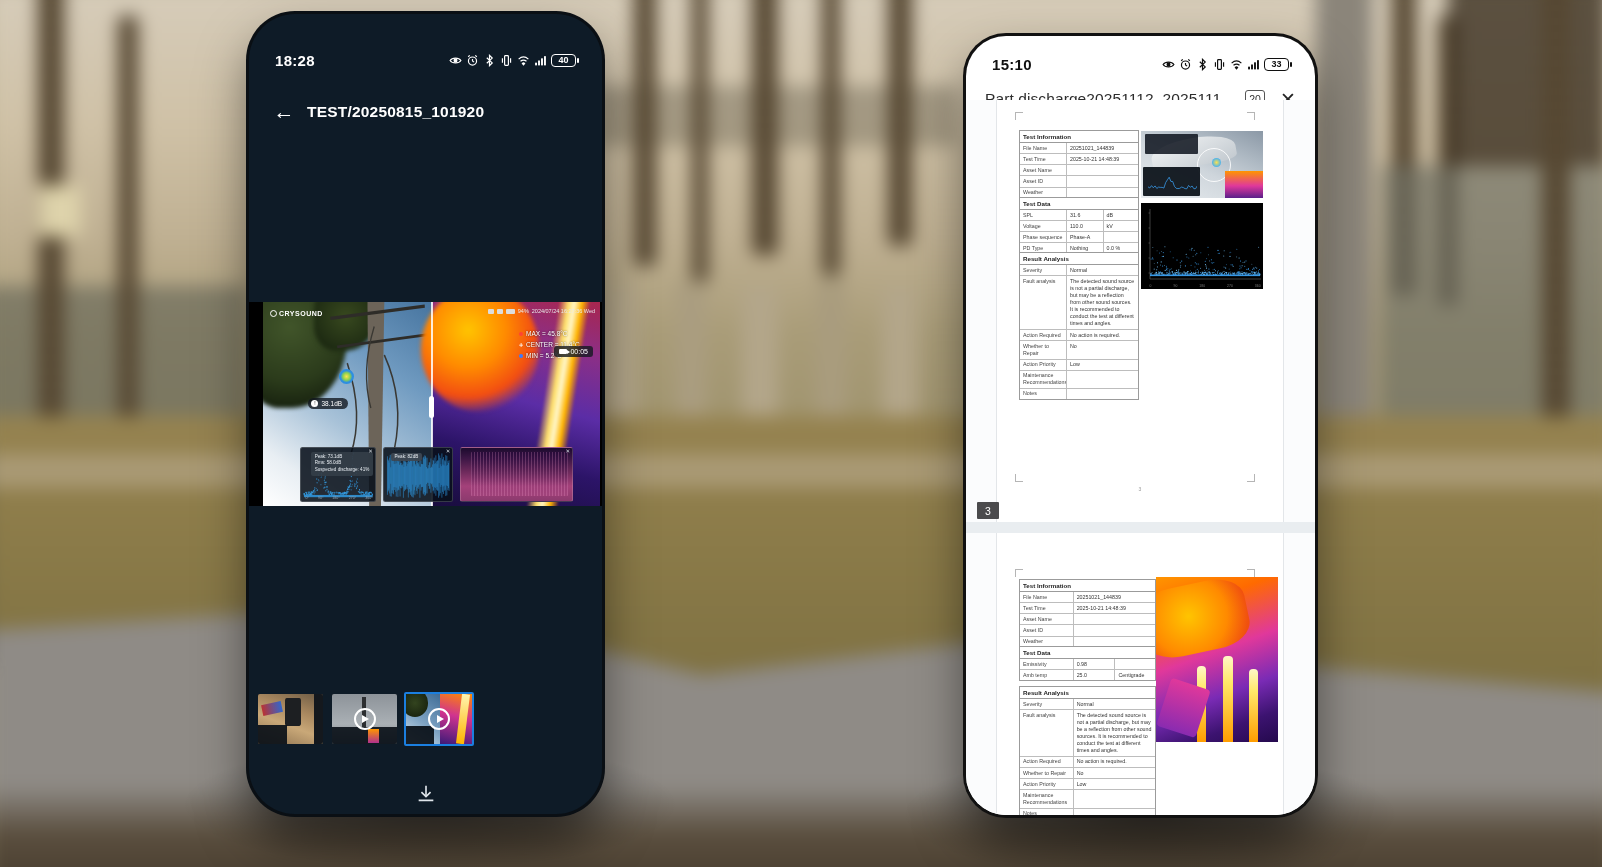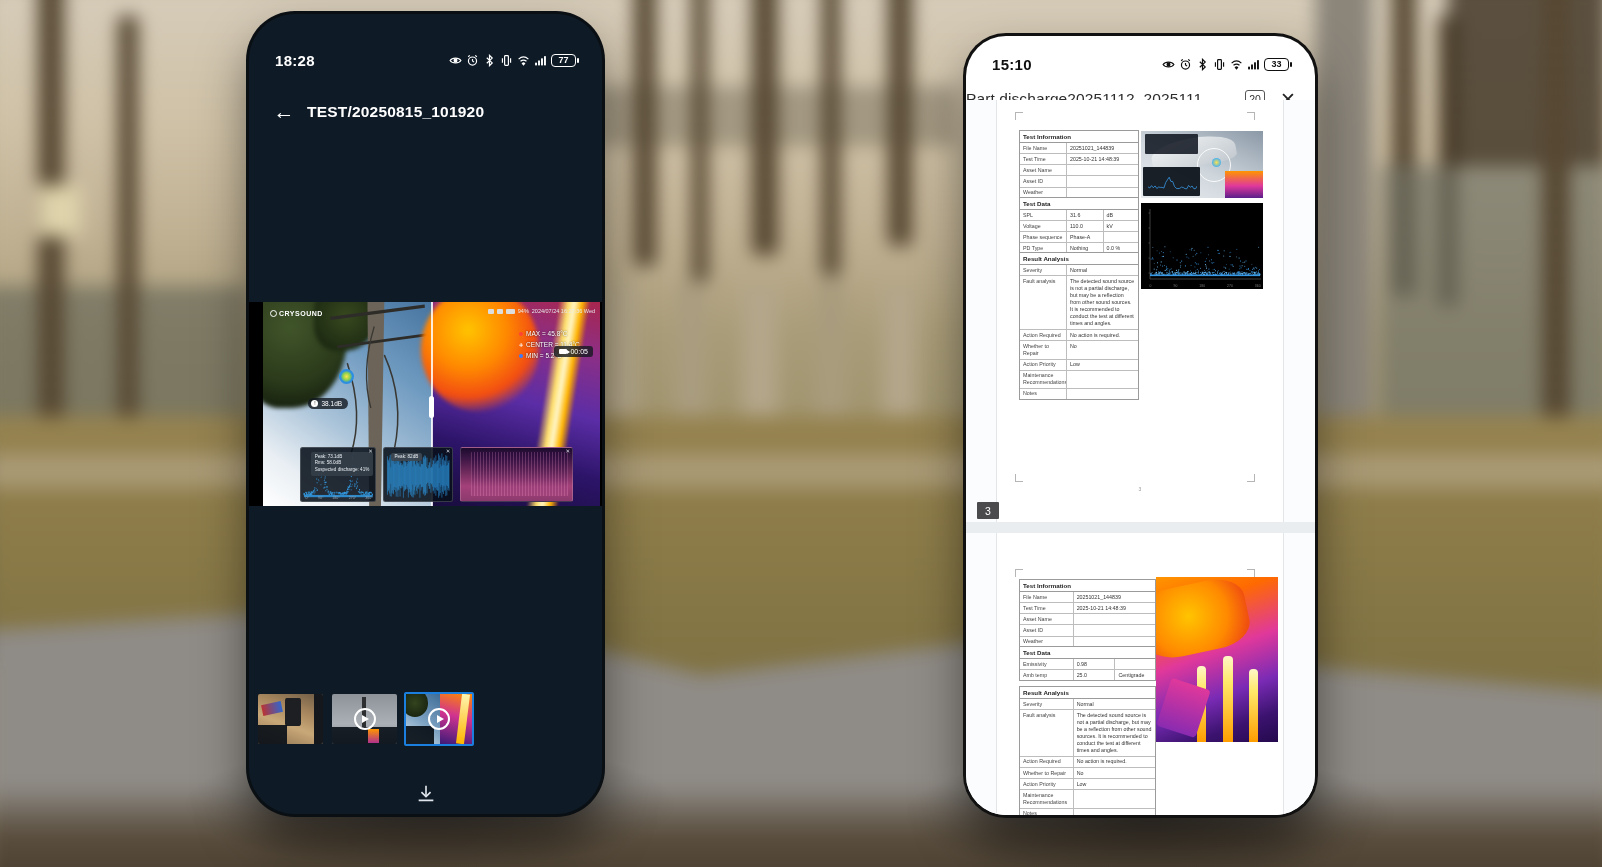--- a/index.html
+++ b/index.html
@@ -72,21 +72,21 @@
   .thumbs{position:absolute;left:0;right:0;top:678px;height:60px;}
   .thumb{position:absolute;top:2px;width:65px;height:50px;border-radius:2px;overflow:hidden;background:#222;}
   .thumb.sel{width:70px;height:54px;top:0;border:2.5px solid #1b7fe0;}
   .playic{position:absolute;left:50%;top:50%;width:22px;height:22px;margin:-11px 0 0 -11px;border:2px solid #fff;border-radius:50%;display:flex;align-items:center;justify-content:center;}
   .playic::after{content:"";border-left:7px solid #fff;border-top:4.5px solid transparent;border-bottom:4.5px solid transparent;margin-left:2px;}
   .dlbtn{position:absolute;left:50%;top:762px;width:34px;height:34px;margin-left:-17px;display:flex;align-items:center;justify-content:center;color:#dfe5ea;}
 
   
   #phoneR .statusbar{top:16px;color:#101010;}
   .rheader{position:absolute;top:46px;left:0;right:0;height:34px;display:flex;align-items:center;color:#2d2d2d;}
-  .rtitle{font-size:15.5px;letter-spacing:.1px;text-decoration:underline;}
+  .rtitle{margin-left:19px;font-size:15.5px;letter-spacing:.1px;text-decoration:underline;}
   .pagecount{margin-left:auto;width:20px;height:18px;border:1.6px solid #555;border-radius:3px;display:flex;align-items:center;justify-content:center;font-size:10.5px;color:#333;}
   .closebtn{margin:0 14px 0 10px;width:26px;height:26px;display:flex;align-items:center;justify-content:center;font-size:19px;color:#222;}
   .docview{position:absolute;left:0;right:0;top:64px;bottom:0;background:#fbfcfd;overflow:hidden;}
   .docpage{position:absolute;left:30px;width:288px;background:#fff;border-left:1px solid #e3e6e9;border-right:1px solid #e3e6e9;}
   .pagegap{position:absolute;left:0;right:0;top:422px;height:11px;background:#e9edf0;}
   .pbadge{position:absolute;left:11px;top:402px;width:22px;height:17px;background:#4b4b4d;color:#fff;font-size:10.5px;display:flex;align-items:center;justify-content:center;border-radius:1px;z-index:4;}
   .cmark{position:absolute;width:8px;height:8px;border:0;}
   .cmark.tl{border-left:1px solid #b5b5b5;border-top:1px solid #b5b5b5;}
   .cmark.tr{border-right:1px solid #b5b5b5;border-top:1px solid #b5b5b5;}
   .cmark.bl{border-left:1px solid #b5b5b5;border-bottom:1px solid #b5b5b5;}
@@ -196,21 +196,21 @@
           </span>
         <span class="si">
             <svg viewBox="0 0 24 24" fill="currentColor">
               <rect x="2" y="16" width="3.5" height="5"></rect>
               <rect x="7.5" y="12" width="3.5" height="9"></rect>
               <rect x="13" y="8" width="3.5" height="13"></rect>
               <rect x="18.5" y="4" width="3.5" height="17"></rect>
             </svg>
           </span>
         <span class="batt">
-            <i style="font-style:normal">77</i>
+            <i style="font-style:normal">40</i>
           </span>
       </span>
     </div>
     <div class="lheader">
       <span class="backbtn">←</span>
       <span class="ltitle">TEST/20250815_101920</span>
     </div>
 
     <div class="media">
       <div class="frame">

